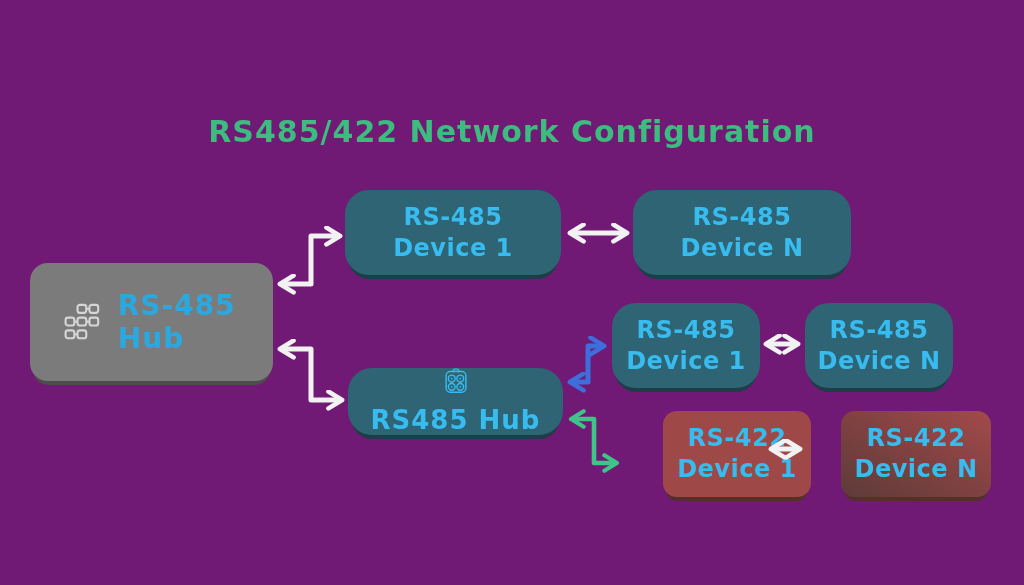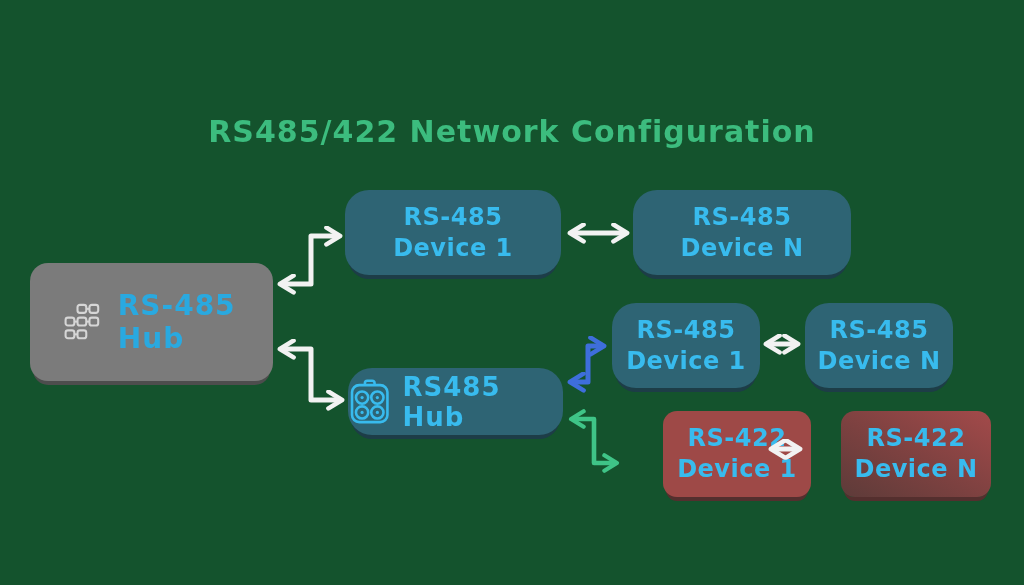--- a/index.html
+++ b/index.html
@@ -1,19 +1,19 @@
 <!DOCTYPE html>
 <html><head>
 <meta charset="utf-8">
 <style>
   html, body { margin: 0; padding: 0; background: #000; }
   .canvas {
     position: relative;
     width: 1024px; height: 585px;
-    background: #14532d;
+    background: #701a75;
     font-family: "DejaVu Sans", sans-serif;
     overflow: hidden;
   }
   .title {
     position: absolute;
     top: 114px; left: 0; width: 100%;
     text-align: center;
     font-size: 30px; font-weight: bold;
     letter-spacing: 1px;
     color: #3cbc7e;
@@ -29,21 +29,21 @@
   .node-line { font-size: 24px; line-height: 31px; letter-spacing: 0.5px; }
   .teal { background: #2e6474; border-radius: 24px; box-shadow: 0 7px 0 -3px #1d3d47; }
   .red  { background: #9e4947; border-radius: 14px; box-shadow: 0 7px 0 -3px #542f2e; color:#38bbee;margin-left:36px; }
   .red-grad { background: linear-gradient(to top right, #5d3b39 0%, #7c4140 45%, #a34a4a 100%); }
   .hub-main {
     background: #7b7b7b; border-radius: 18px;
     box-shadow: 0 7px 0 -3px #4d4d4d;
     flex-direction: row; gap: 16px; padding-left: 32px;
   }
   .hub-main .hub-label { font-size: 28px; color: #29a9e0; letter-spacing: 1px; }
-  .hub-sub { flex-direction: row; gap: 11px; }
+  .hub-sub { flex-direction: column; gap: 11px; }
   .hub-sub .hub-label { font-size: 26px; letter-spacing: 1px; }
   .edges { position: absolute; left: 0; top: 0; pointer-events: none; }
   .icon-svg { display: block; }
 </style>
 </head>
 <body>
 
 <div class="canvas">
 
   <div class="title">RS485/422 Network Configuration</div>

